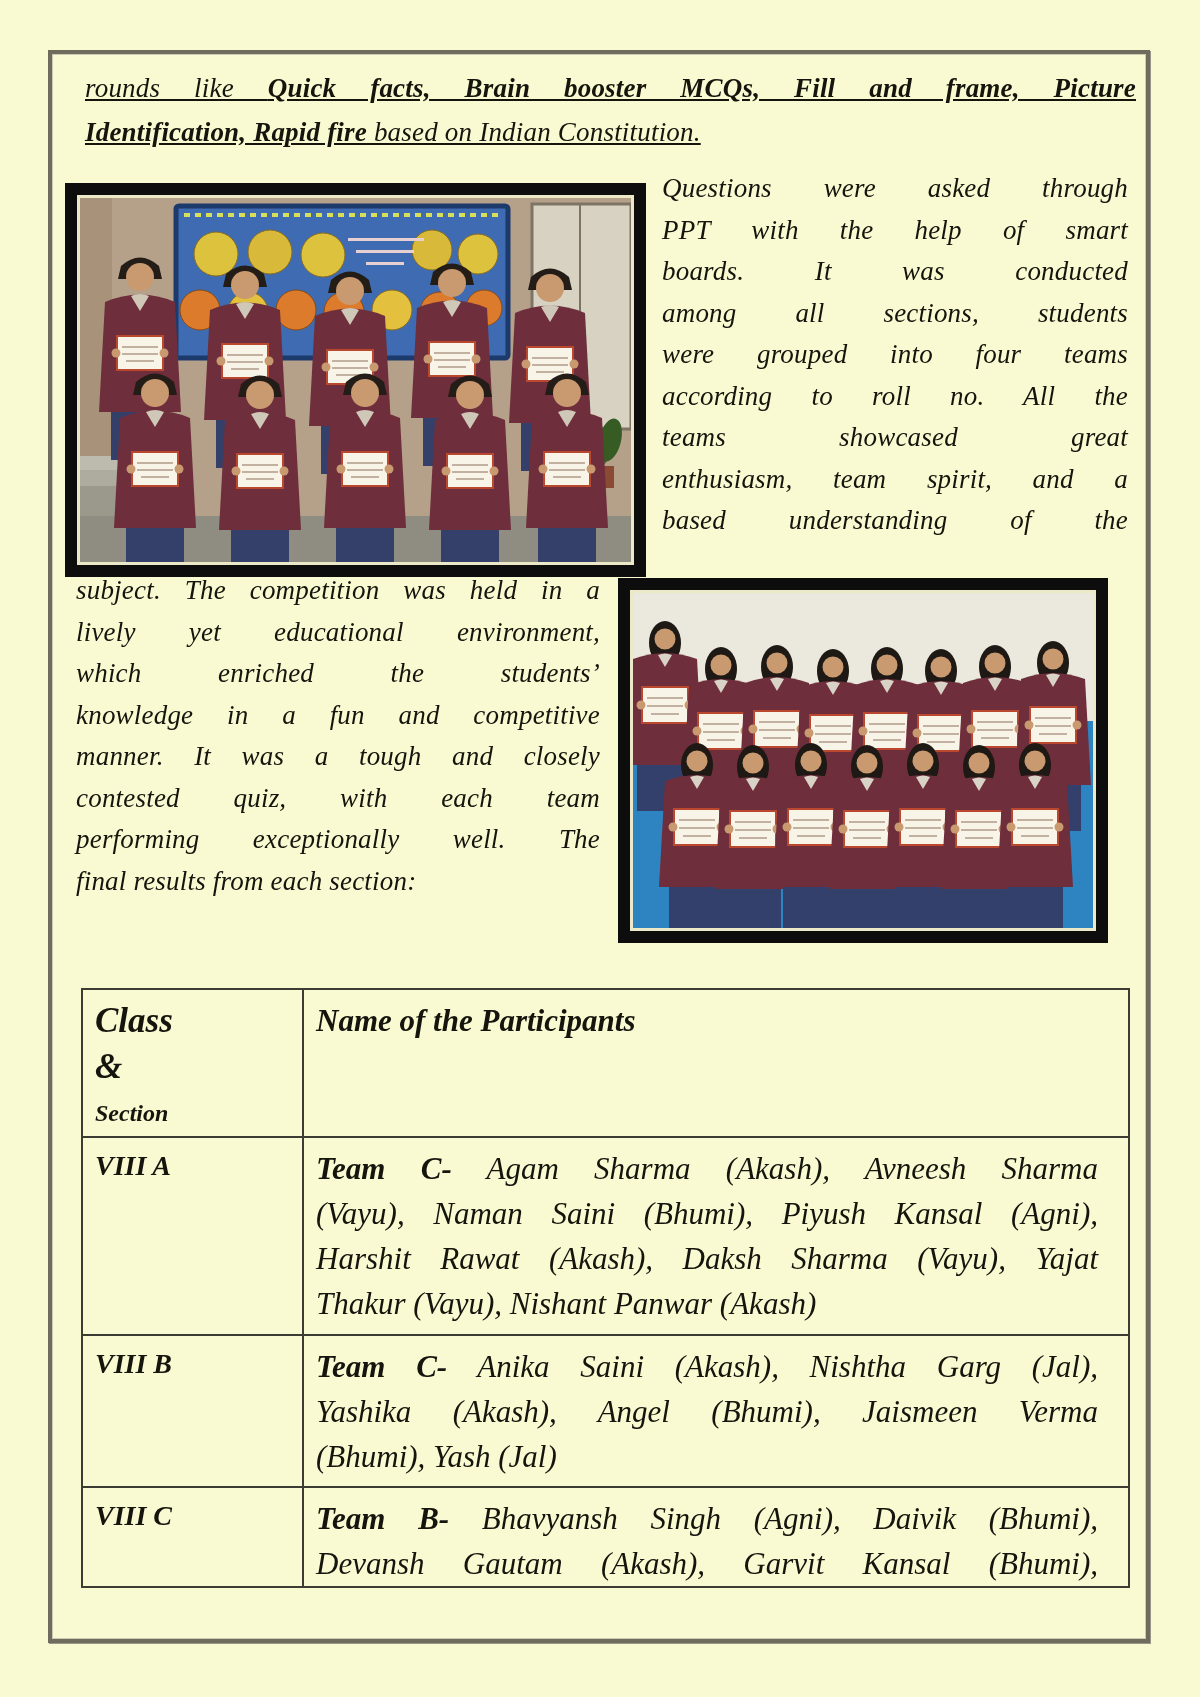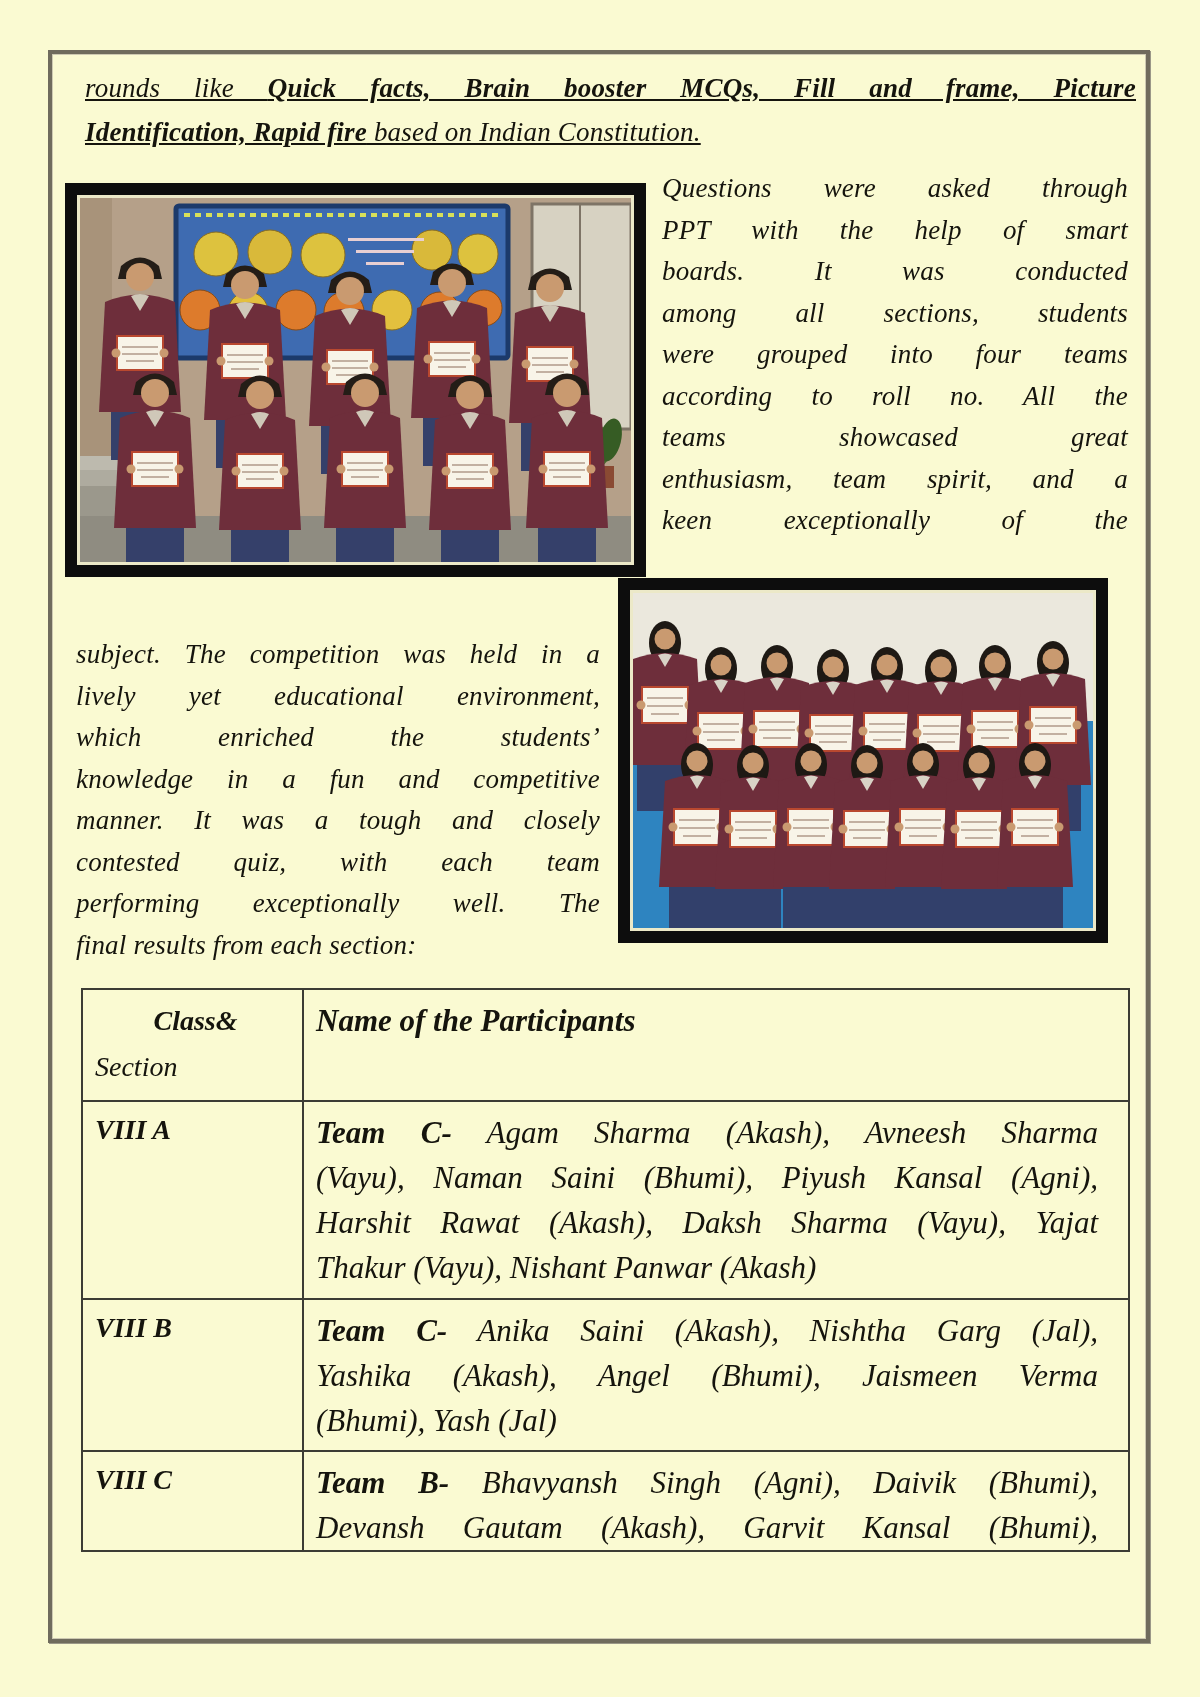--- a/index.html
+++ b/index.html
@@ -16,42 +16,42 @@
     width:1094px; height:1585px;
     border:4px solid #6f6b5d;
     box-shadow: inset 0 0 0 1px #cdc9b2, 1px 1px 0 #9a9788;
   }
   
   .txt { position:absolute; font-size:27px; letter-spacing:0.2px; }
   .jline { text-align:justify; text-align-last:justify; white-space:normal; }
   .jlast { text-align-last:left; }
   .intro { left:33px; top:12px; width:1051px; line-height:44px;text-decoration:underline; }
   .right-col { left:610px; top:114px; width:466px; line-height:41.5px; }
-  .left-col  { left:24px;  top:580px; width:524px; line-height:41.5px;font-family:Liberation Serif, serif; }
+  .left-col  { left:24px;  top:516px; width:524px; line-height:41.5px;font-family:Liberation Serif, serif; }
   b { font-weight:bold; }
   
   .photo {
     position:absolute; margin:0;
     border:12px solid #0d0d0d; background:#ece9c8; padding:3px;
     box-sizing:border-box;
   }
   .photo1 { left:13px;  top:129px; width:581px; height:394px; }
   .photo2 { left:566px; top:524px; width:490px; height:365px; }
   .photo svg { display:block; }
   
   .results { position:absolute; left:29px; top:934px; width:1049px;
     border-collapse:collapse; table-layout:fixed; }
   .results td { border:2px solid #3c3c34; vertical-align:top; }
   .results .c1 { width:221px; padding:8px 6px 0 12px; }
   .results .c2 { padding:8px 30px 0 12px; font-size:31px; line-height:45px; }
   tr.h-row { height:112px; }
   tr.r0 { height:198px; } tr.r1 { height:152px; } tr.r2 { height:90px; }
   .hdr { font-weight:bold; font-size:29px; line-height:46px; }
-  .cs1 { display:flex; justify-content:center; font-weight:bold; font-size:28px; line-height:46px; }
-  .cs2 { font-weight:normal; font-size:28px; line-height:46px; }
+  .cs1 { display:flex; justify-content:flex-end; font-weight:bold; font-size:35px; line-height:46px;flex-direction:column; }
+  .cs2 { font-weight:bold; font-size:24px; line-height:46px; }
   .sec { font-weight:bold; font-size:28px; line-height:40px; }
 </style>
 </head>
 <body>
 
 <div class="frame">
 
   <div class="txt intro">
     <div class="jline"><span>rounds like </span><b>Quick facts, Brain booster MCQs, Fill and frame, Picture</b></div>
     <div class="jline jlast"><b>Identification, Rapid fire</b><span> based on Indian Constitution.</span></div>
@@ -135,21 +135,21 @@
 
   <div class="txt right-col">
     <div class="jline">Questions were asked through</div>
     <div class="jline">PPT with the help of smart</div>
     <div class="jline">boards. It was conducted</div>
     <div class="jline">among all sections, students</div>
     <div class="jline">were grouped into four teams</div>
     <div class="jline">according to roll no. All the</div>
     <div class="jline">teams showcased great</div>
     <div class="jline">enthusiasm, team spirit, and a</div>
-    <div class="jline">keen exceptionally of the</div>
+    <div class="jline">based understanding of the</div>
   </div>
 
   <figure class="photo photo2">
     <svg width="460" height="335" viewBox="0 0 460 335">
       <defs>
         <g id="girl1">
           <ellipse cx="40" cy="30" rx="16" ry="22" fill="#1e1914"></ellipse>
           <circle cx="40" cy="26" r="10.5" fill="#c99a70"></circle>
           <path d="M8,46 Q40,34 72,46 L78,152 L2,152 Z" fill="#6e2e3b"></path>
           <path d="M33,42 L40,54 L47,42 Q40,39 33,42 Z" fill="#d8d3c6"></path>

